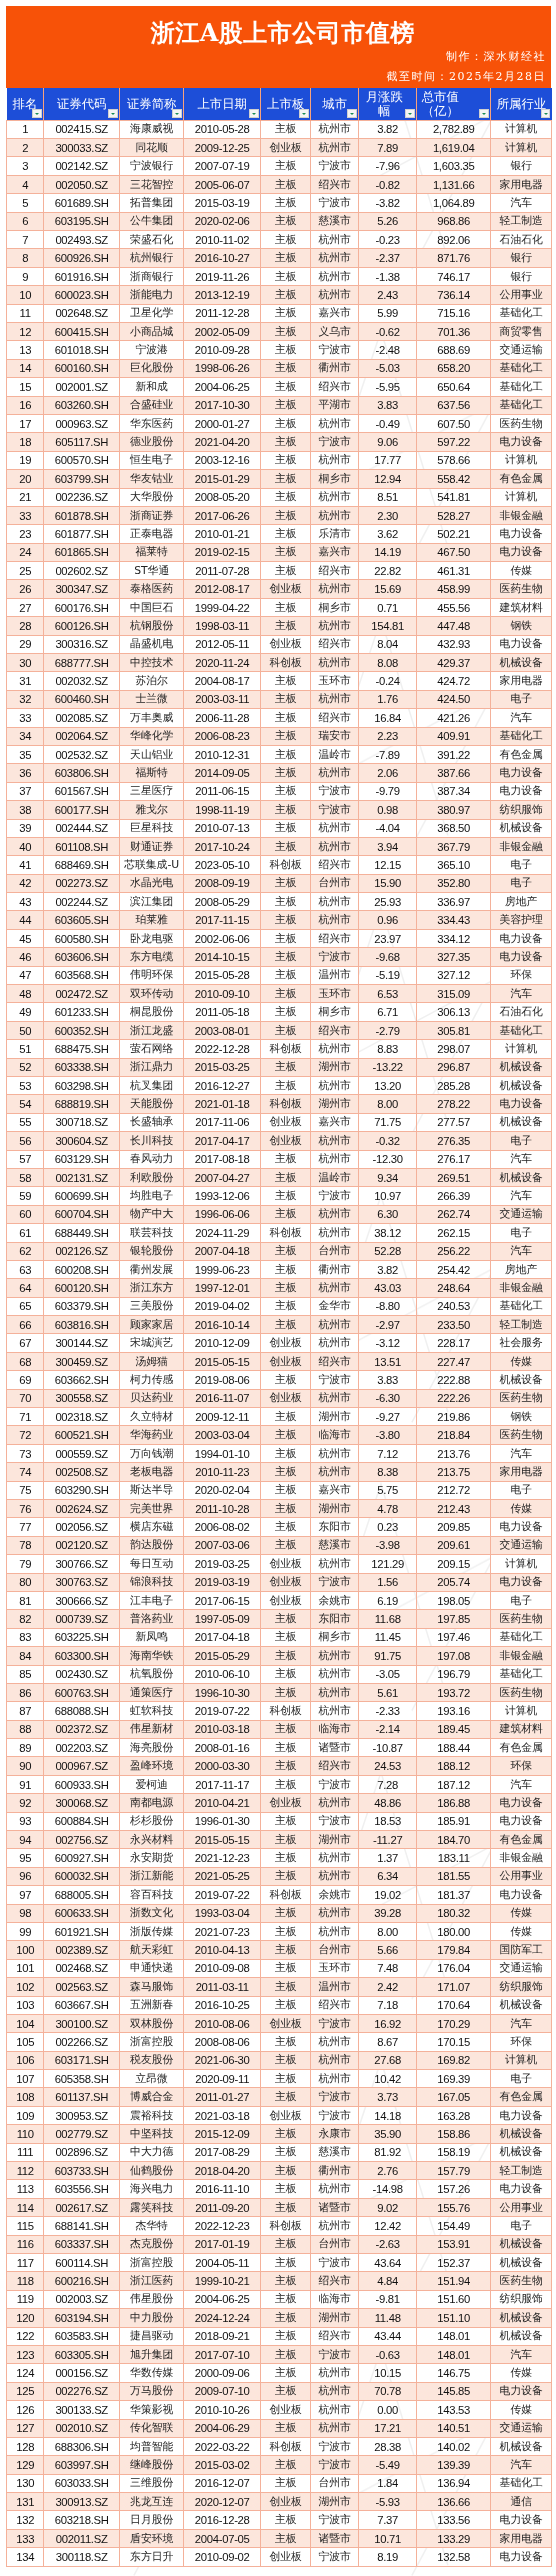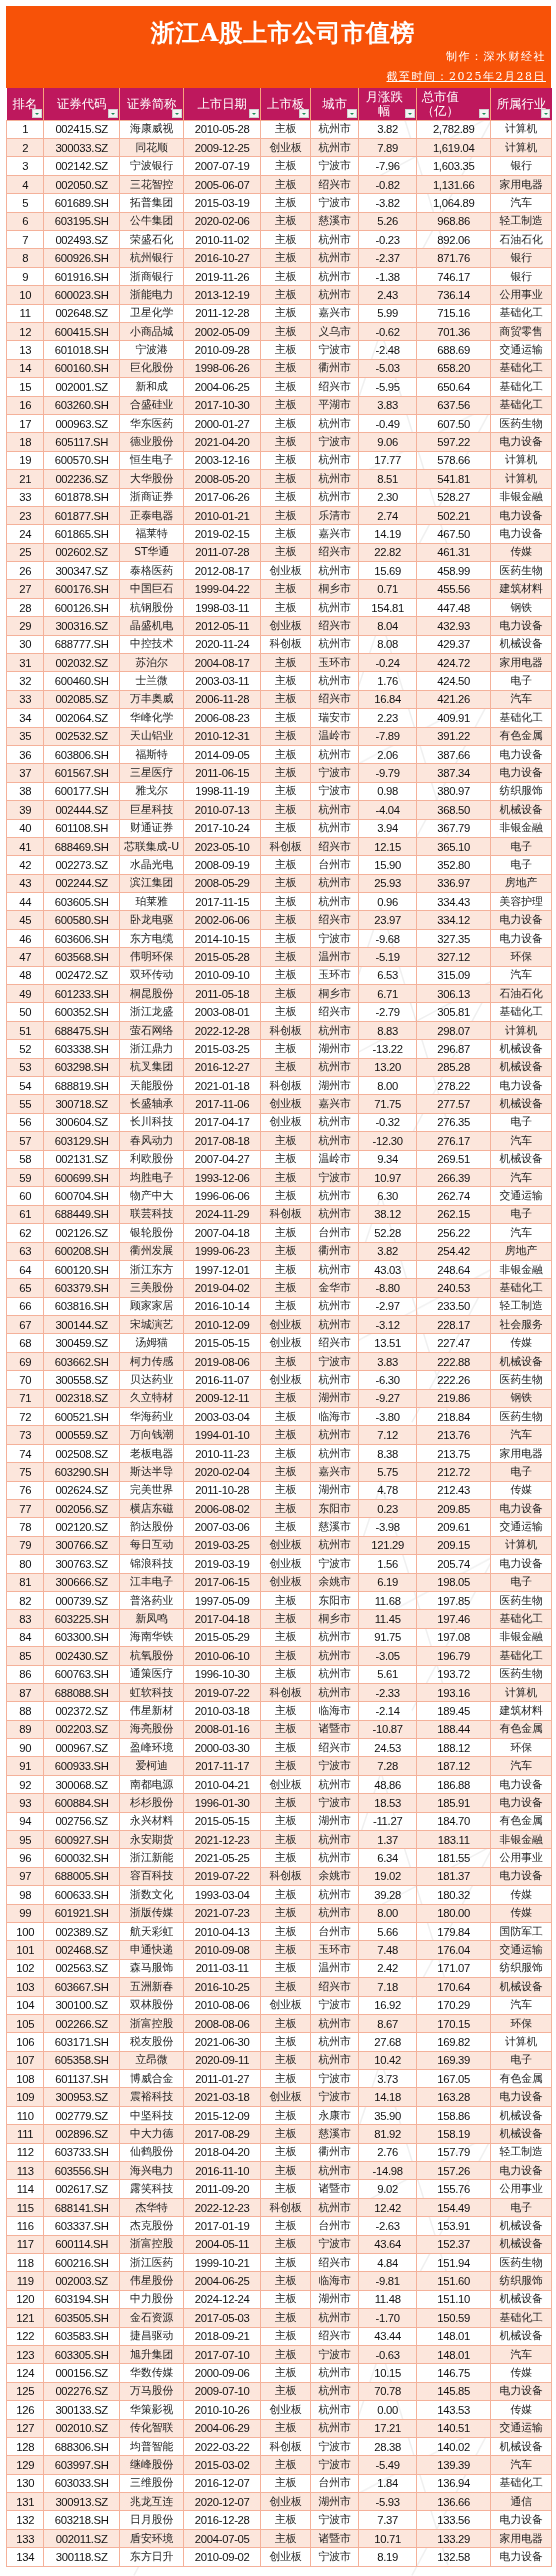--- a/index.html
+++ b/index.html
@@ -19,35 +19,35 @@
     text-align: center; color: #ffffff;
     font-family: "DejaVu Serif", "Liberation Serif", serif;
     font-weight: bold; font-size: 24px; letter-spacing: 0.5px; margin-left: 8px;
   }
   .meta {
     position: absolute; right: 5.2px; text-align: left; color: #ffffff;
     font-family: "DejaVu Serif", "Liberation Serif", serif;
     font-size: 11px; letter-spacing: 1.5px;
   }
   .meta.author { top: 43px; }
-  .meta.date { top: 63px; text-decoration: underline; }
+  .meta.date { top: 63px; }
   table {
     width: 545px; border-collapse: collapse; table-layout: fixed;
   }
   col.c-rank { width: 37px; }
   col.c-code { width: 76px; }
   col.c-name { width: 64px; }
   col.c-date { width: 77px; }
   col.c-board { width: 50px; }
   col.c-city { width: 48px; }
   col.c-chg { width: 58px; }
   col.c-cap { width: 74px; }
   col.c-ind { width: 61px; }
   th {
-    background: #be185d; color: #ffffff; height: 32px;
+    background: #1d4ed8; color: #ffffff; height: 32px;
     font-family: "DejaVu Serif", "Liberation Serif", serif;
     font-weight: normal; font-size: 12.4px; line-height: 14.4px;
     border-right: 0.5px solid #F9A27C; position: relative;
     text-align: center; vertical-align: middle; padding: 0 2.1px;
   }
   th:last-child { border-right: none; }
   .filter-btn {
     position: absolute; right: 1.5px; bottom: 1.5px;
     width: 9.3px; height: 9.3px; background: #f4f4f4;
     border: 0.5px solid #d0d0d0; display: flex; align-items: center; justify-content: center;
@@ -325,20 +325,31 @@
           <td>600570.SH</td>
           <td class="cjk">恒生电子</td>
           <td>2003-12-16</td>
           <td class="cjk">主板</td>
           <td class="cjk">杭州市</td>
           <td>17.77</td>
           <td>578.66</td>
           <td class="cjk">计算机</td>
         </tr>
         <tr>
+          <td>20</td>
+          <td>603799.SH</td>
+          <td class="cjk">华友钴业</td>
+          <td>2015-01-29</td>
+          <td class="cjk">主板</td>
+          <td class="cjk">桐乡市</td>
+          <td>12.94</td>
+          <td>558.42</td>
+          <td class="cjk">有色金属</td>
+        </tr>
+        <tr>
           <td>21</td>
           <td>002236.SZ</td>
           <td class="cjk">大华股份</td>
           <td>2008-05-20</td>
           <td class="cjk">主板</td>
           <td class="cjk">杭州市</td>
           <td>8.51</td>
           <td>541.81</td>
           <td class="cjk">计算机</td>
         </tr>
@@ -353,21 +364,21 @@
           <td>528.27</td>
           <td class="cjk">非银金融</td>
         </tr>
         <tr>
           <td>23</td>
           <td>601877.SH</td>
           <td class="cjk">正泰电器</td>
           <td>2010-01-21</td>
           <td class="cjk">主板</td>
           <td class="cjk">乐清市</td>
-          <td>2.74</td>
+          <td>3.62</td>
           <td>502.21</td>
           <td class="cjk">电力设备</td>
         </tr>
         <tr>
           <td>24</td>
           <td>601865.SH</td>
           <td class="cjk">福莱特</td>
           <td>2019-02-15</td>
           <td class="cjk">主板</td>
           <td class="cjk">嘉兴市</td>
@@ -1425,31 +1436,20 @@
           <td>603194.SH</td>
           <td class="cjk">中力股份</td>
           <td>2024-12-24</td>
           <td class="cjk">主板</td>
           <td class="cjk">湖州市</td>
           <td>11.48</td>
           <td>151.10</td>
           <td class="cjk">机械设备</td>
         </tr>
         <tr>
-          <td>121</td>
-          <td>603505.SH</td>
-          <td class="cjk">金石资源</td>
-          <td>2017-05-03</td>
-          <td class="cjk">主板</td>
-          <td class="cjk">杭州市</td>
-          <td>-1.70</td>
-          <td>150.59</td>
-          <td class="cjk">基础化工</td>
-        </tr>
-        <tr>
           <td>122</td>
           <td>603583.SH</td>
           <td class="cjk">捷昌驱动</td>
           <td>2018-09-21</td>
           <td class="cjk">主板</td>
           <td class="cjk">绍兴市</td>
           <td>43.44</td>
           <td>148.01</td>
           <td class="cjk">机械设备</td>
         </tr>

